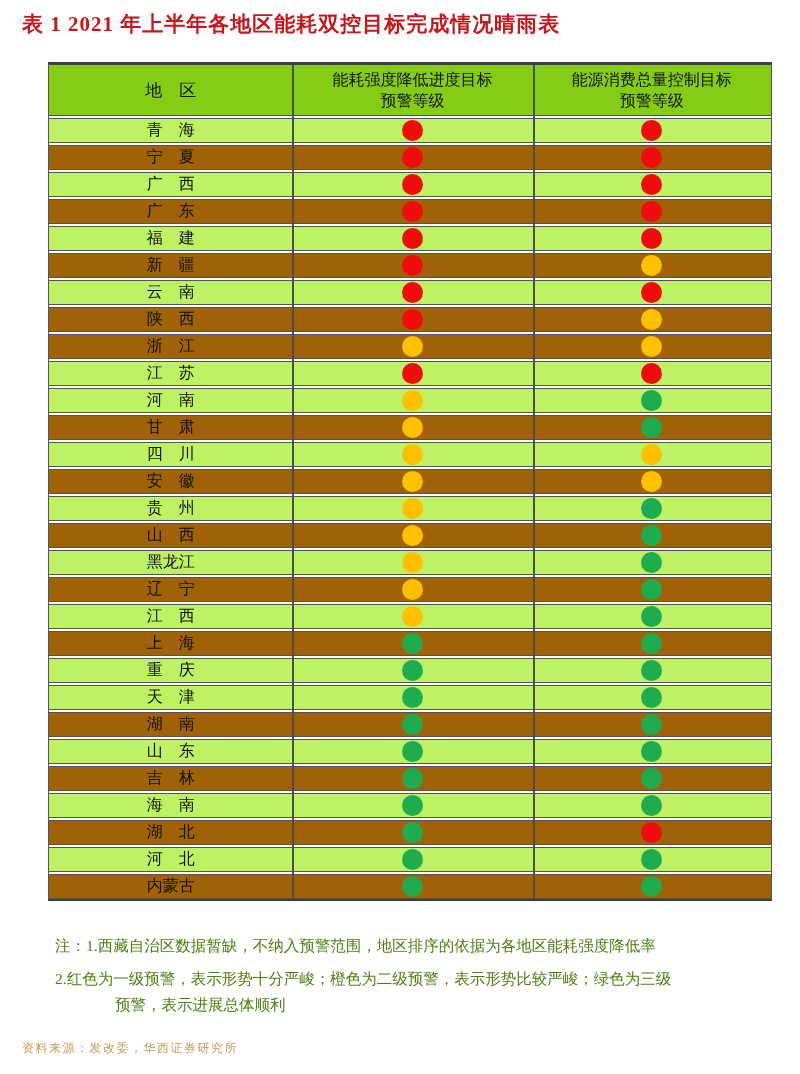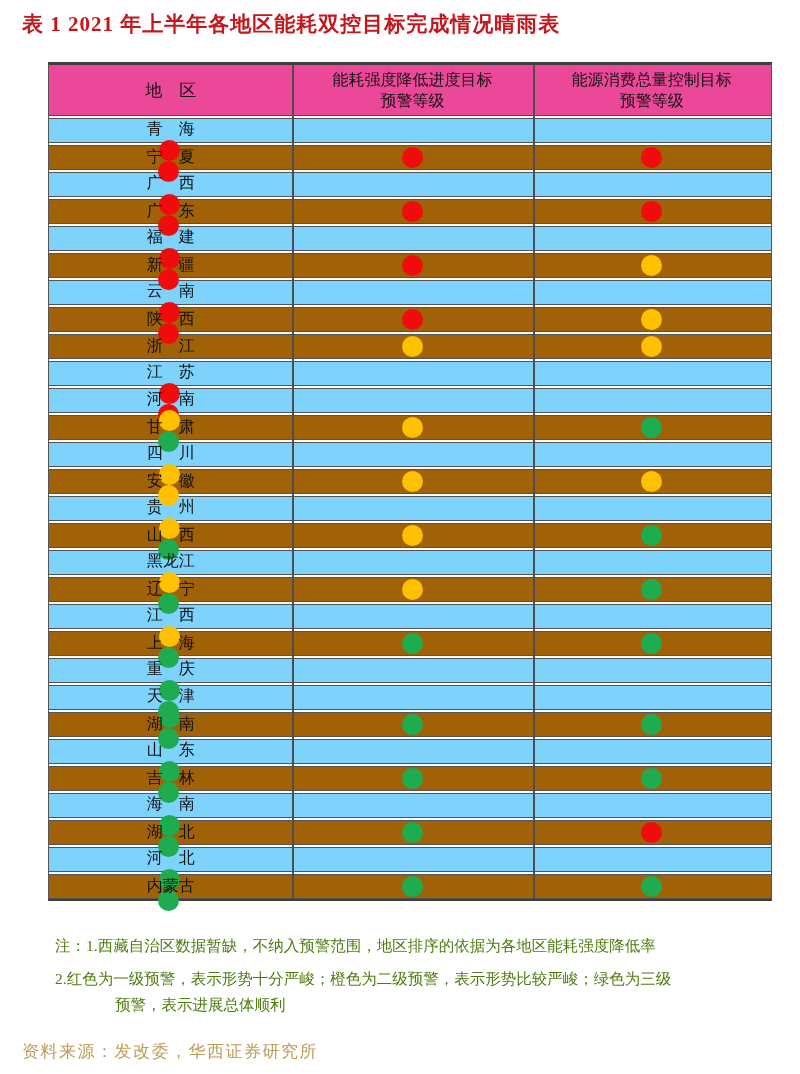--- a/index.html
+++ b/index.html
@@ -12,54 +12,54 @@
     font-size:21px;font-weight:bold;color:#c5161b;letter-spacing:1px;
     white-space:nowrap;
   }
   .tbl{
     position:absolute;left:48px;top:62px;width:724px;
     border-left:1px solid #555555;border-right:1px solid #555555;
     border-top:3px solid #3e3e3e;border-bottom:2px solid #3e3e3e;
     box-sizing:border-box;
   }
   .thead{
-    display:flex;height:50px;background:#ec4899;
+    display:flex;height:50px;background:#84cc16;
     border-bottom:1px solid #4e4e4e;
   }
   .th{
     display:flex;flex-direction:column;justify-content:center;align-items:center;
     font-size:16px;line-height:21px;color:#111;
   }
   .th.c1{font-size:17px;}
   .c1{width:33.7%;}
   .c2{width:33.3%;}
   .c3{width:33.0%;}
   .row{
     display:flex;height:25px;margin-top:2px;box-sizing:border-box;
     border-top:1px solid #545454;border-bottom:1px solid #545454;
   }
-  .row.light{background:#7dd3fc;flex-direction:column;}
+  .row.light{background:#bef264;}
   .row.dark{background:#a16207;}
   .cell{display:flex;align-items:center;justify-content:center;}
   .cell.c1{font-size:16px;color:#111;}
   .dot{width:21px;height:21px;border-radius:50%;display:block;}
   .vline{position:absolute;top:0;bottom:0;width:2px;background:#4e4e4e;}
   .v1{left:33.7%;}
   .v2{left:67.0%;}
   .notes{
     position:absolute;left:55px;top:936px;width:710px;
     font-size:15.5px;color:#4d7c0f;
   }
   .note-line{line-height:20px;margin-top:13px;white-space:nowrap;}
   .note-line:first-child{margin-top:0;}
   .indent1{}
   .indent2{margin-left:60px;margin-top:6px;}
   .source{
     position:absolute;left:22px;top:1040px;
-    font-size:17px;color:#be9b56;letter-spacing:1.5px;white-space:nowrap;
+    font-size:12px;color:#be9b56;letter-spacing:1.5px;white-space:nowrap;
   }
 </style>
 </head>
 <body>
 
 <div class="page">
 
   <div class="title">表 1 2021 年上半年各地区能耗双控目标完成情况晴雨表</div>
 
   <div class="tbl">

